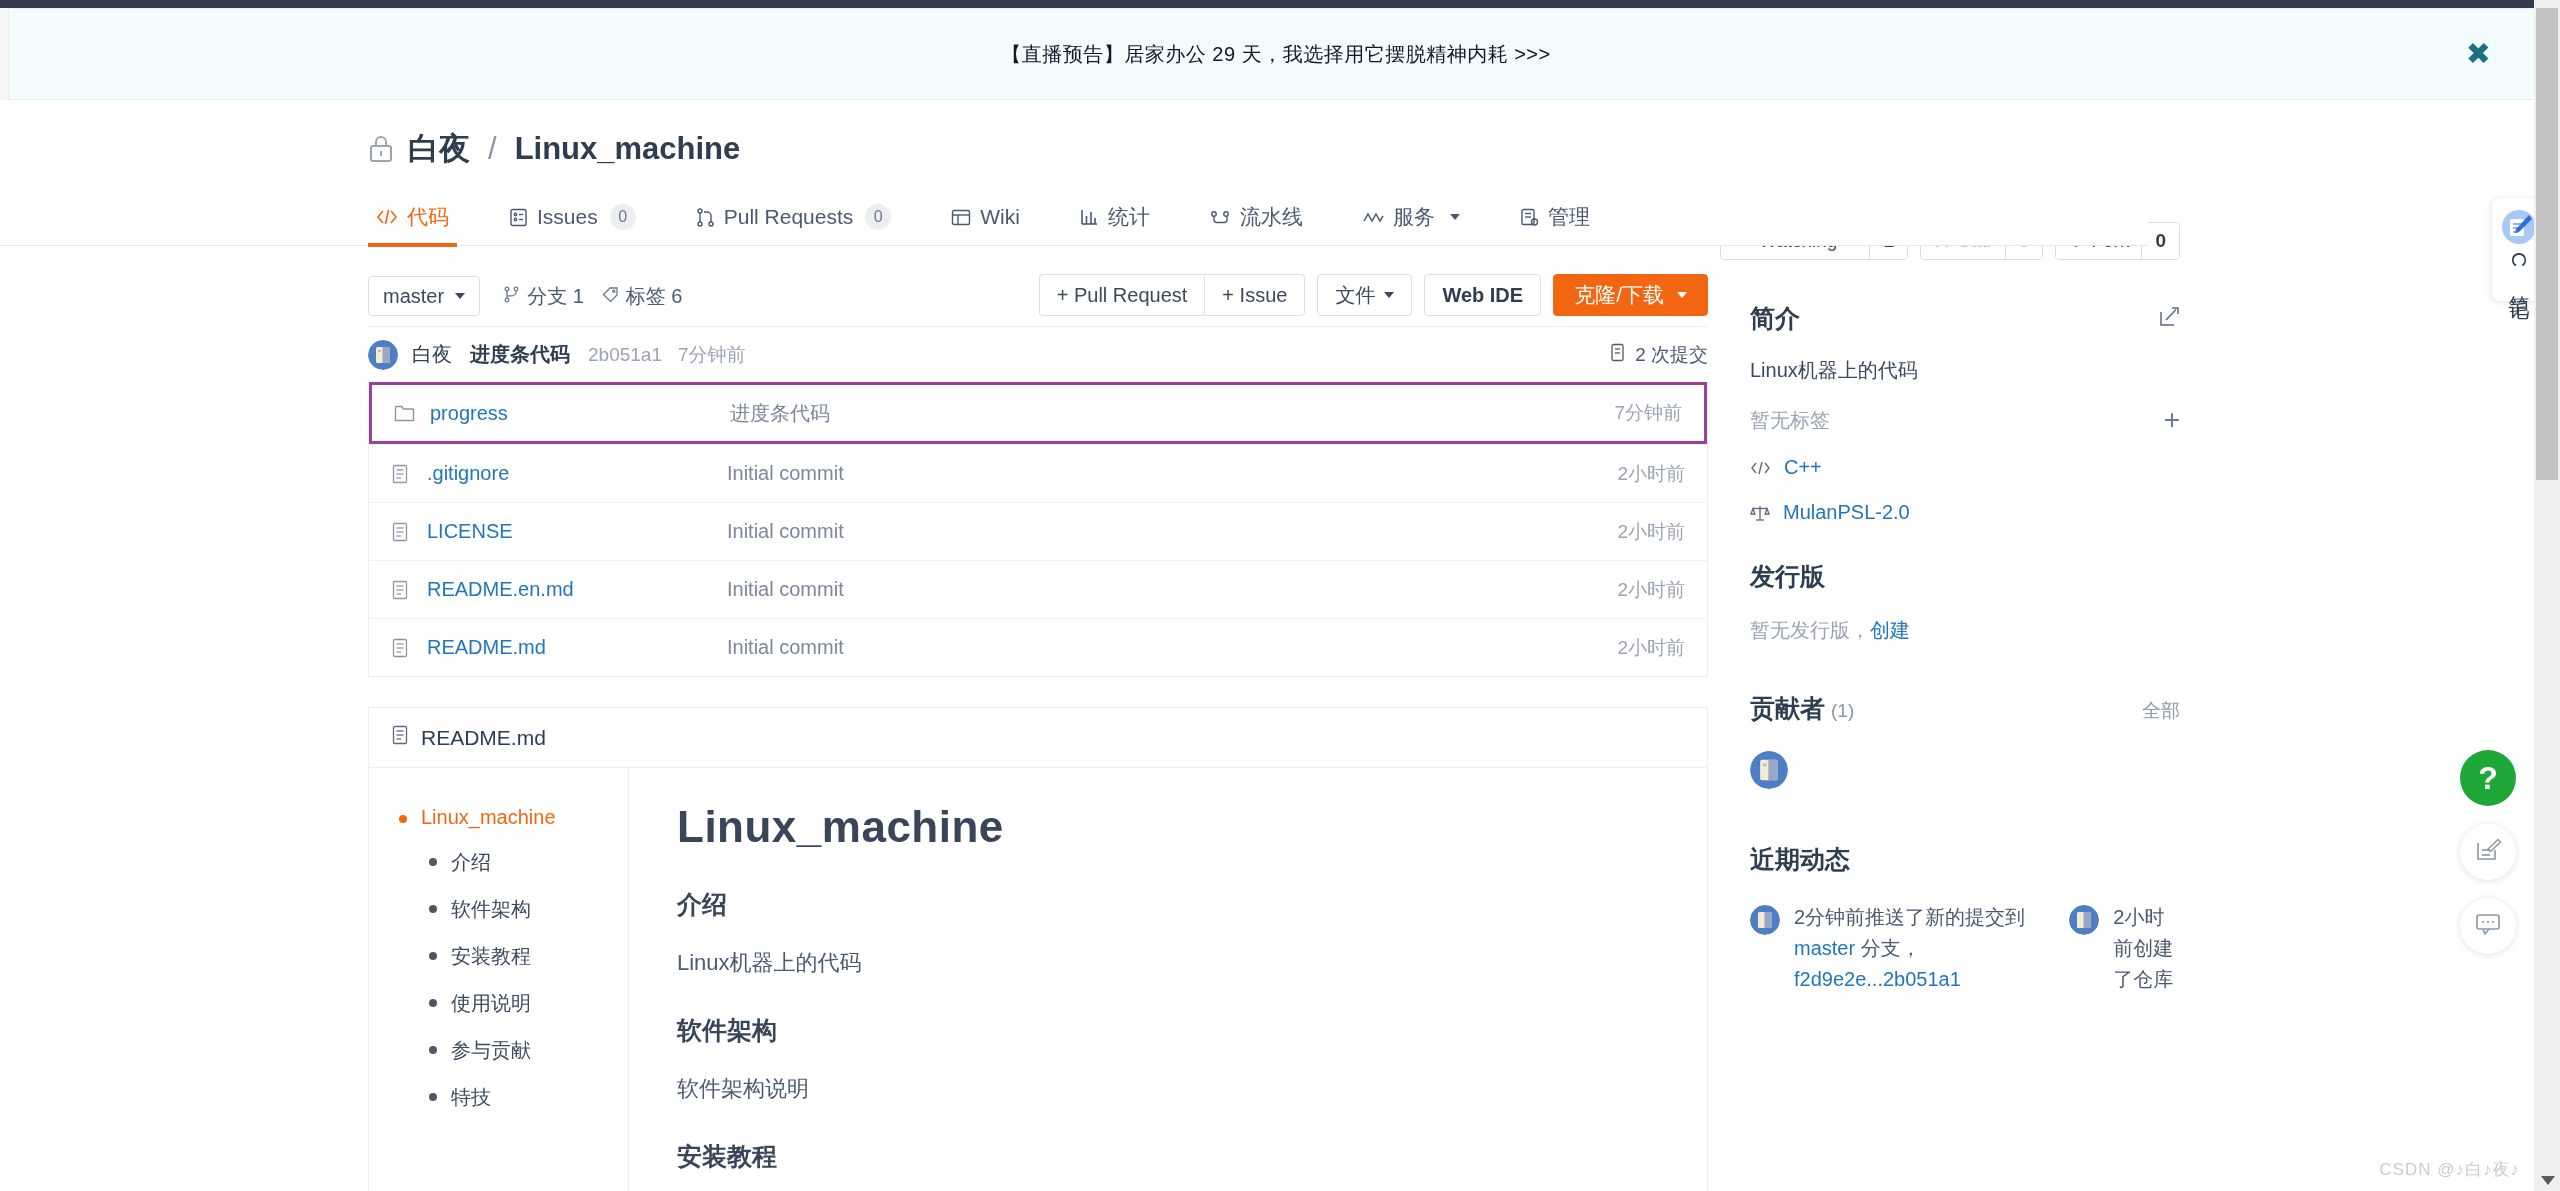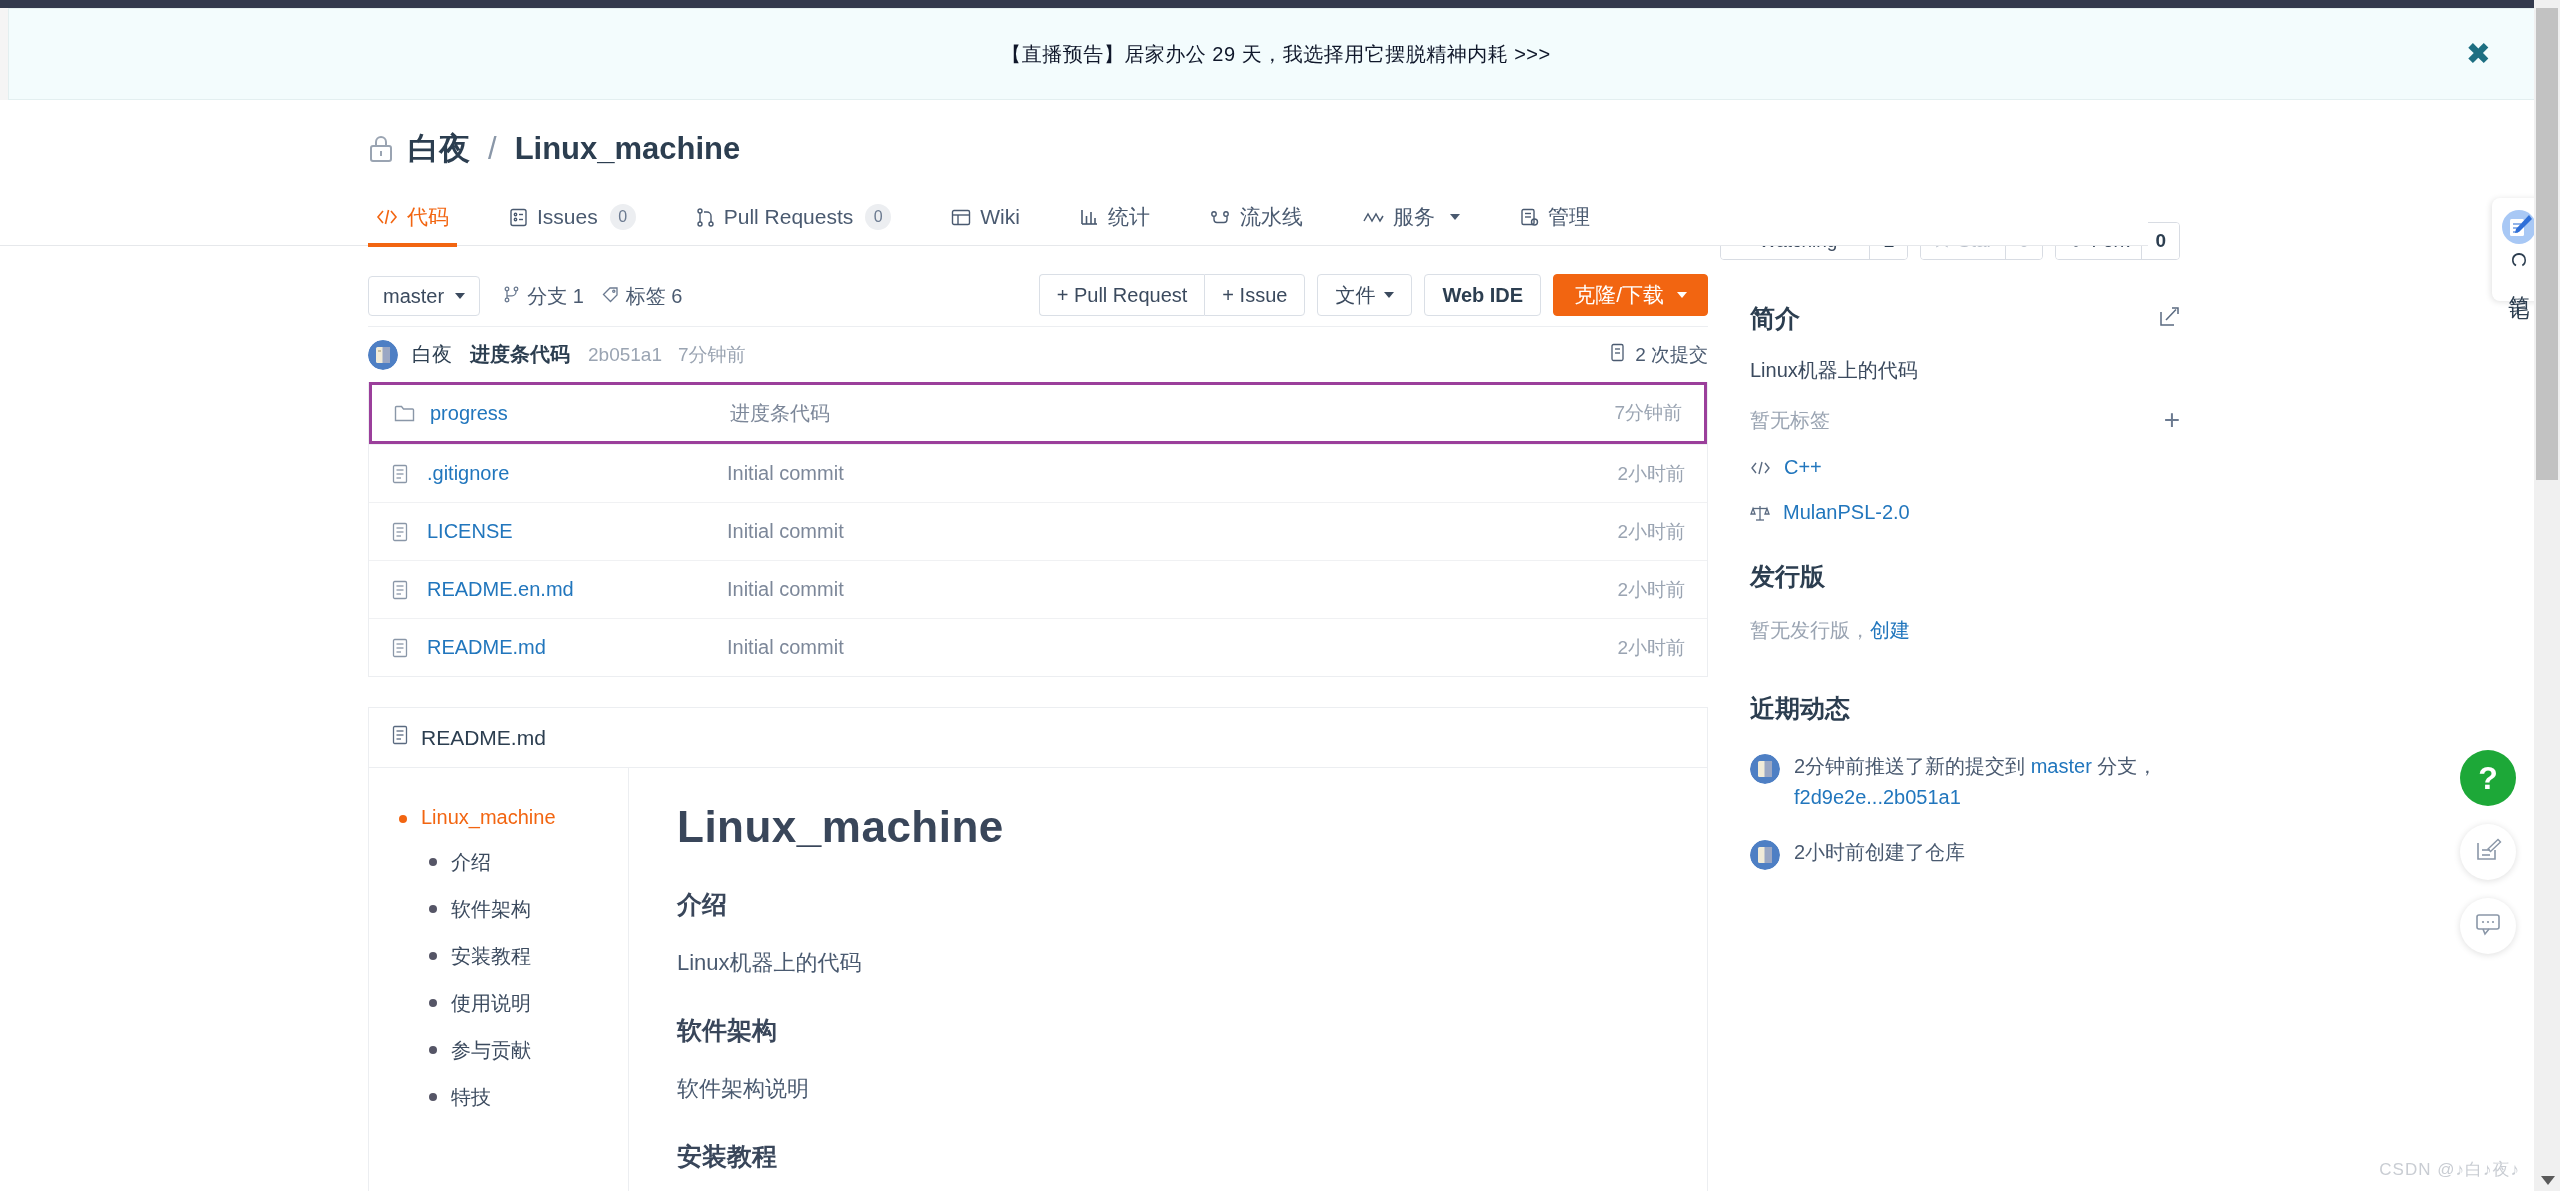--- a/index.html
+++ b/index.html
@@ -171,21 +171,21 @@
   .side-desc { font-size:20px; color:#3b4a5e; margin-top: 22px; }
   .side-tags { display:flex; align-items:center; justify-content:space-between; margin-top: 22px; }
   .side-tags-text { font-size:20px; color:#9aa4b2; }
   .side-plus { font-size:28px; color:#6b7a90; cursor:pointer; line-height:1; }
   .side-meta { display:flex; align-items:center; gap:13px; margin-top: 22px; font-size:20px; color:#2176bd; cursor:pointer;}
   .side-meta .g { color:#5a6a80; display:flex; align-items:center; }
   .side-empty { font-size:20px; color:#9aa4b2; margin-top: 24px; }
   .side-empty a { color:#2176bd; cursor:pointer; }
   .contrib-row { margin-top: 26px; display:flex; gap: 12px; }
   .contrib-av { width:38px;height:38px;border-radius:50%;overflow:hidden;}
-  .act-list { margin-top: 26px; display:flex; flex-direction:column; gap: 24px; }
+  .act-list { margin-top: 26px; display:flex; flex-direction:row; gap: 24px; }
   .act-item { display:flex; gap: 14px; }
   .act-av { width:30px;height:30px;border-radius:50%;overflow:hidden;flex:none;margin-top:3px;}
   .act-text { font-size:20px; color:#4a5a70; line-height:1.55; }
   .act-text .lk { color:#2176bd; cursor:pointer; }
 
   
   .note-widget {
     position:absolute; right: 14px; top: 198px; width: 54px; padding: 12px 0 16px 0;
     background:#fff; border-radius: 8px 0 0 8px; box-shadow: -1px 1px 6px rgba(0,0,0,.12);
     display:flex; flex-direction:column; align-items:center; gap: 8px; cursor:pointer;
@@ -625,20 +625,36 @@
           </div>
         </div>
 
         <div class="side-sec" style="margin-bottom:48px;">
           <div class="side-title">发行版</div>
           <div class="side-empty">
             <span>暂无发行版，</span><a>创建</a>
           </div>
         </div>
 
+        <div class="side-sec" style="margin-bottom:54px;">
+          <div class="side-title">
+            <span>贡献者</span><span class="cnt">(1)</span>
+          </div>
+          <div class="side-all">全部</div>
+          <div class="contrib-row">
+            <div class="contrib-av">
+              <svg width="38" height="38" viewBox="0 0 30 30">
+                <circle cx="15" cy="15" r="15" fill="#4e7fc4"></circle>
+                <rect x="8" y="7" width="14" height="16" rx="1.5" fill="#f1ebd8"></rect>
+                <rect x="14.5" y="7" width="7.5" height="16" fill="#9aa7c4"></rect>
+                <rect x="10" y="10" width="3" height="2" fill="#c9bfa0"></rect>
+              </svg>
+            </div>
+          </div>
+        </div>
 
         <div class="side-sec">
           <div class="side-title">近期动态</div>
           <div class="act-list">
 
             <div class="act-item">
               <div class="act-av">
                 <svg width="30" height="30" viewBox="0 0 30 30">
                   <circle cx="15" cy="15" r="15" fill="#4e7fc4"></circle>
                   <rect x="8" y="7" width="14" height="16" rx="1.5" fill="#f1ebd8"></rect>

